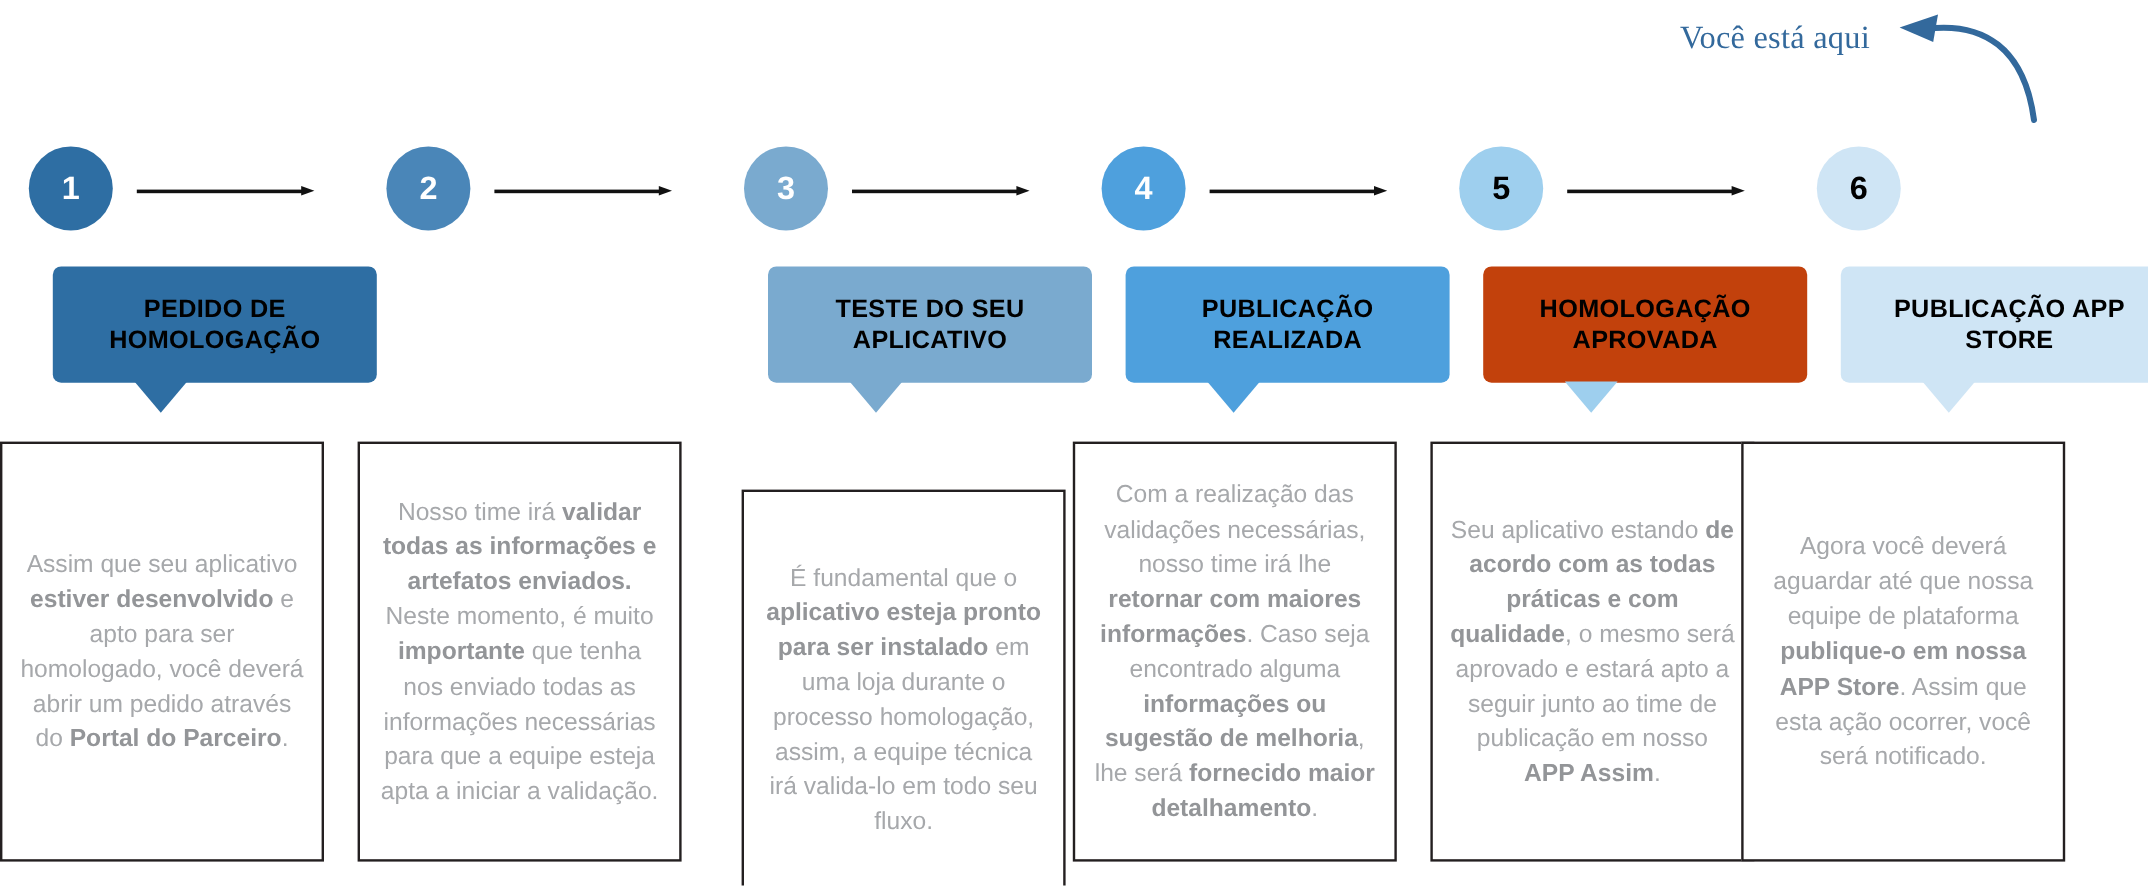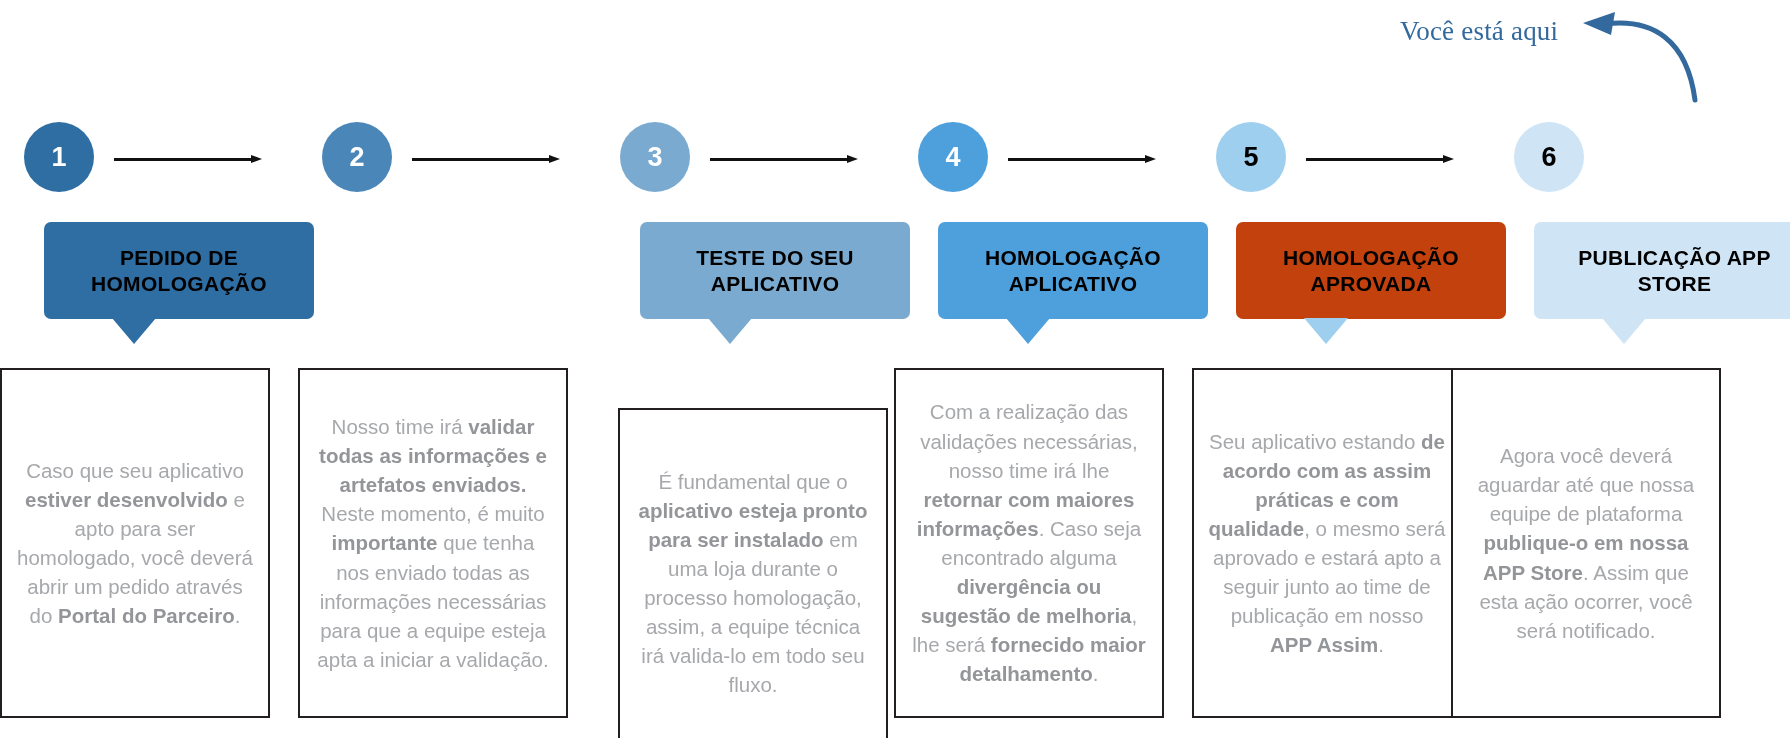--- a/index.html
+++ b/index.html
@@ -221,62 +221,62 @@
       <div class="pointer" style="border-top: 26px solid rgb(46, 110, 163);"></div>
     </div>
     <div class="banner-cell" style="left: 582px;">
       <div class="banner" style="background: rgb(122, 170, 207); justify-content: flex-end;">
         <div class="banner-text">TESTE DO SEU APLICATIVO</div>
       </div>
       <div class="pointer" style="border-top: 26px solid rgb(122, 170, 207);"></div>
     </div>
     <div class="banner-cell" style="left: 880px;">
       <div class="banner" style="background: rgb(78, 160, 221);">
-        <div class="banner-text">HOMOLOGAÇÃO APLICATIVO</div>
+        <div class="banner-text">PUBLICAÇÃO REALIZADA</div>
       </div>
       <div class="pointer" style="border-top: 26px solid rgb(78, 160, 221);"></div>
     </div>
     <div class="banner-cell" style="left: 1178px;">
       <div class="banner" style="background: #c2410c;">
         <div class="banner-text">HOMOLOGAÇÃO APROVADA</div>
       </div>
       <div class="pointer" style="border-top: 26px solid rgb(158, 207, 238);"></div>
     </div>
     <div class="banner-cell" style="left: 1476px;">
       <div class="banner" style="background: rgb(207, 229, 245); padding-left: 25px;">
         <div class="banner-text">PUBLICAÇÃO APP STORE</div>
       </div>
       <div class="pointer" style="border-top: 26px solid rgb(207, 229, 245);"></div>
     </div>
   </div>
 
 <div id="cards">
     <div class="card-cell" style="left: -14px;">
       <div class="card">
-        <p class="card-text"><span>Caso que seu aplicativo </span><b>estiver desenvolvido</b><span> e apto para ser homologado, você deverá abrir um pedido através do </span><b>Portal do Parceiro</b><span>.</span></p>
+        <p class="card-text"><span>Assim que seu aplicativo </span><b>estiver desenvolvido</b><span> e apto para ser homologado, você deverá abrir um pedido através do </span><b>Portal do Parceiro</b><span>.</span></p>
       </div>
     </div>
     <div class="card-cell" style="left: 284px;">
       <div class="card">
         <p class="card-text"><span>Nosso time irá </span><b>validar todas as informações e artefatos enviados.</b><span> Neste momento, é muito </span><b>importante</b><span> que tenha nos enviado todas as informações necessárias para que a equipe esteja apta a iniciar a validação.</span></p>
       </div>
     </div>
     <div class="card-cell" style="left: 604px; margin-top: 40px;">
       <div class="card">
         <p class="card-text"><span>É fundamental que o </span><b>aplicativo esteja pronto para ser instalado</b><span> em uma loja durante o processo homologação, assim, a equipe técnica irá valida-lo em todo seu fluxo.</span></p>
       </div>
     </div>
     <div class="card-cell" style="left: 880px;">
       <div class="card">
-        <p class="card-text"><span>Com a realização das validações necessárias, nosso time irá lhe </span><b>retornar com maiores informações</b><span>. Caso seja encontrado alguma </span><b>divergência ou sugestão de melhoria</b><span>, lhe será </span><b>fornecido maior detalhamento</b><span>.</span></p>
+        <p class="card-text"><span>Com a realização das validações necessárias, nosso time irá lhe </span><b>retornar com maiores informações</b><span>. Caso seja encontrado alguma </span><b>informações ou sugestão de melhoria</b><span>, lhe será </span><b>fornecido maior detalhamento</b><span>.</span></p>
       </div>
     </div>
     <div class="card-cell" style="left: 1178px;">
       <div class="card">
-        <p class="card-text"><span>Seu aplicativo estando </span><b>de acordo com as assim práticas e com qualidade</b><span>, o mesmo será aprovado e estará apto a seguir junto ao time de publicação em nosso </span><b>APP Assim</b><span>.</span></p>
+        <p class="card-text"><span>Seu aplicativo estando </span><b>de acordo com as todas práticas e com qualidade</b><span>, o mesmo será aprovado e estará apto a seguir junto ao time de publicação em nosso </span><b>APP Assim</b><span>.</span></p>
       </div>
     </div>
     <div class="card-cell" style="left: 1437px;">
       <div class="card">
         <p class="card-text"><span>Agora você deverá aguardar até que nossa equipe de plataforma </span><b>publique-o em nossa APP Store</b><span>. Assim que esta ação ocorrer, você será notificado.</span></p>
       </div>
     </div>
   </div>
 
 </body></html>

